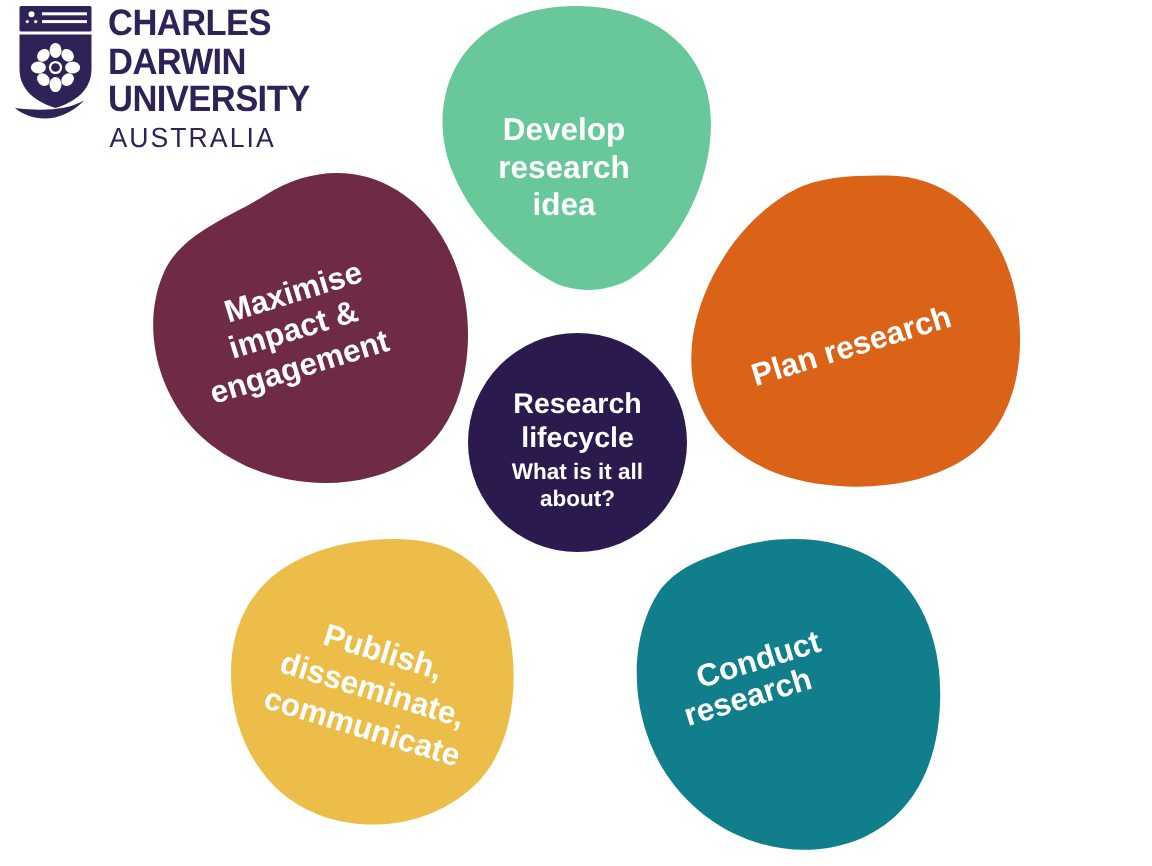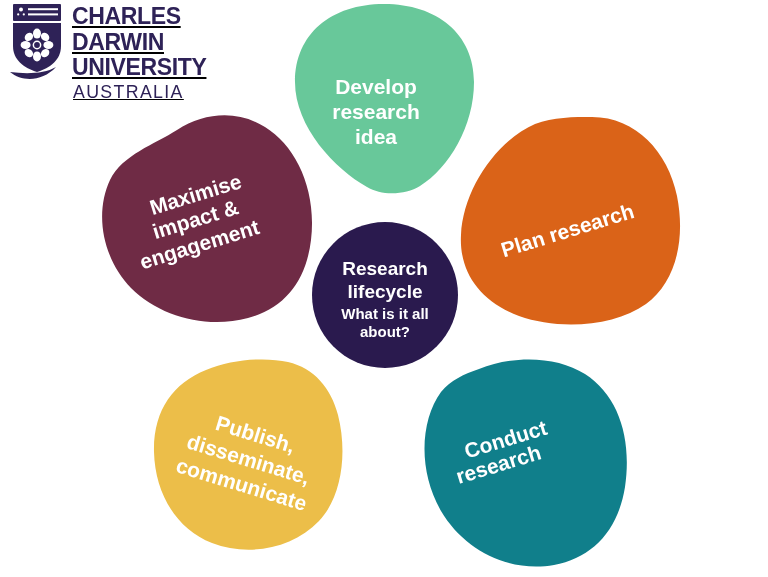--- a/index.html
+++ b/index.html
@@ -17,21 +17,20 @@
 
   
   #logo {
     position: absolute;
     left: 8px;
     top: 2px;
     width: 215px;
     height: 82px;
     display: flex;
     align-items: flex-start;
-    text-decoration: underline;
   }
   #logo-mark { flex: 0 0 auto; }
   #logo-words {
     margin-left: 6px;
     margin-top: 2px;
     line-height: 1;
   }
   .logo-line {
     display: block;
     color: #2E2257;

